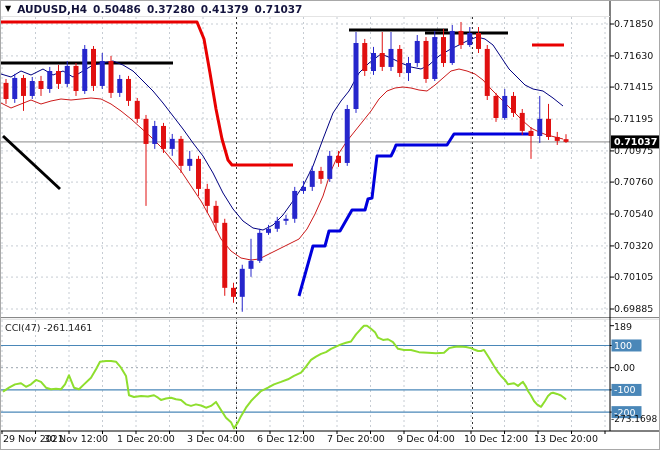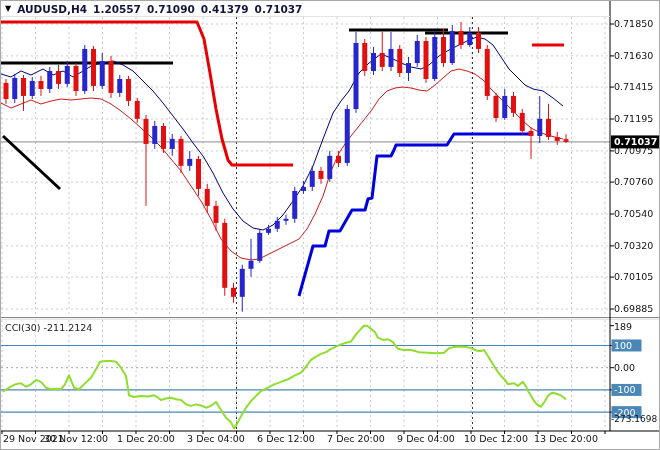--- a/index.html
+++ b/index.html
@@ -21,29 +21,29 @@
   }
   svg text{font-family:"DejaVu Sans", sans-serif;}
 </style>
 </head>
 <body>
 
 <div id="win">
   <div id="titlebar">
     <span id="dd">▼</span>
     <span>AUDUSD,H4</span>
-    <span class="num">1.20557</span>
-    <span class="num">0.71090</span>
+    <span class="num">0.50486</span>
+    <span class="num">0.37280</span>
     <span class="num">0.41379</span>
     <span class="num">0.71037</span>
   </div>
 
   <div id="cci-lab">
-    <span>CCI(30)</span>
-    <span>-211.2124</span>
+    <span>CCI(47)</span>
+    <span>-261.1461</span>
   </div>
 
   <svg id="cv" width="660" height="450" viewBox="0 0 660 450" style="position:absolute;left:0;top:0;">
       <g>
         <line x1="1" y1="16" x2="1" y2="316" stroke="#c6ccd3" stroke-dasharray="2,3"></line>
         <line x1="1" y1="319" x2="1" y2="430" stroke="#c6ccd3" stroke-dasharray="2,3"></line>
         <line x1="34.5" y1="16" x2="34.5" y2="316" stroke="#c6ccd3" stroke-dasharray="2,3"></line>
         <line x1="34.5" y1="319" x2="34.5" y2="430" stroke="#c6ccd3" stroke-dasharray="2,3"></line>
         <line x1="68" y1="16" x2="68" y2="316" stroke="#c6ccd3" stroke-dasharray="2,3"></line>
         <line x1="68" y1="319" x2="68" y2="430" stroke="#c6ccd3" stroke-dasharray="2,3"></line>

